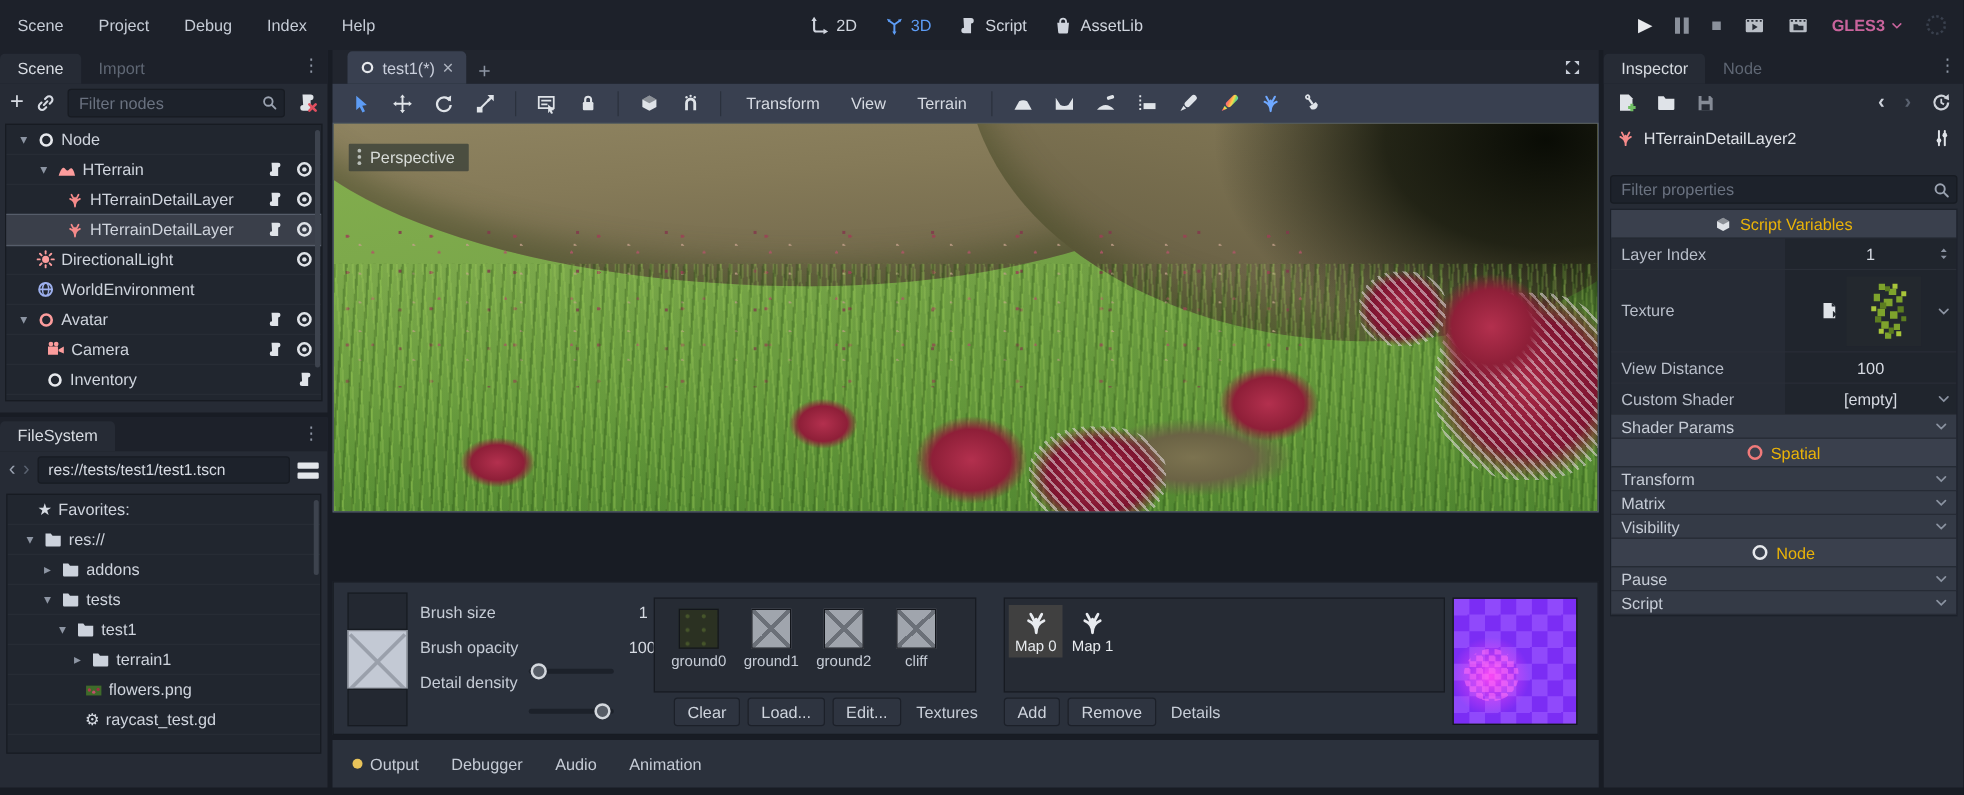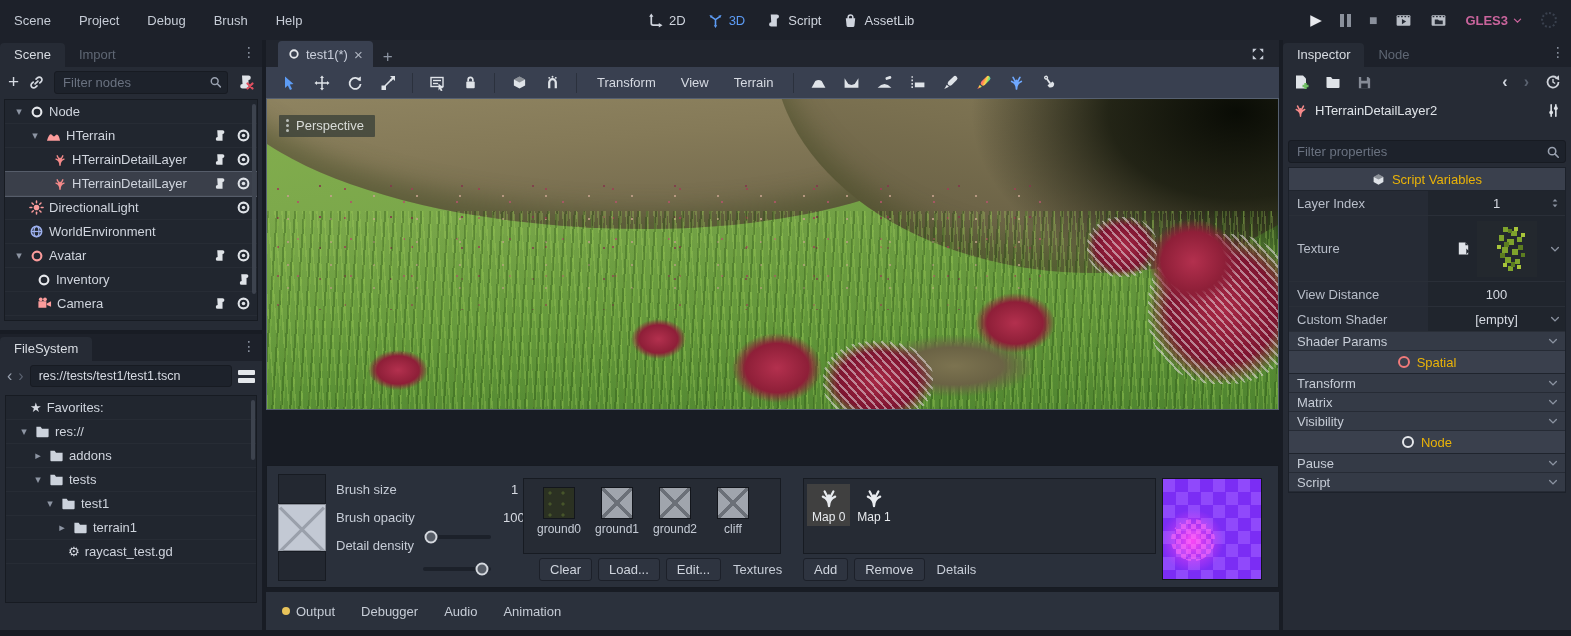--- a/index.html
+++ b/index.html
@@ -390,21 +390,21 @@
       </symbol>
   </defs>
 </svg>
 
 <div class="app">
 
   <div class="topbar abs">
     <div class="menu-item">Scene</div>
     <div class="menu-item">Project</div>
     <div class="menu-item">Debug</div>
-    <div class="menu-item">Brush</div>
+    <div class="menu-item">Index</div>
     <div class="menu-item">Help</div>
     <div class="mode-group">
       <div class="mode-btn">
         <svg class="i" width="15" height="15">
             <use href="#i-2d"></use>
           </svg>
         <span>2D</span>
       </div>
       <div class="mode-btn active">
         <svg class="i" width="15" height="15">
@@ -546,41 +546,41 @@
         <span class="tr-icons">
           <svg class="i" width="13" height="13">
               <use href="#i-script"></use>
             </svg>
           <svg class="i" width="15" height="15">
               <use href="#i-eye"></use>
             </svg>
         </span>
       </div>
       <div class="trow" style="padding-left:32px">
+        <svg class="i" width="15" height="15" style="color:#fc9c9c">
+            <use href="#i-camera"></use>
+          </svg>
+        <span class="lbl">Camera</span>
+        <span class="tr-icons">
+          <svg class="i" width="13" height="13">
+              <use href="#i-script"></use>
+            </svg>
+          <svg class="i" width="15" height="15">
+              <use href="#i-eye"></use>
+            </svg>
+        </span>
+      </div>
+      <div class="trow" style="padding-left:32px">
         <svg class="i" width="14" height="14" style="color:#e6e8ec">
             <use href="#i-circle"></use>
           </svg>
         <span class="lbl">Inventory</span>
         <span class="tr-icons">
           <svg class="i" width="13" height="13">
               <use href="#i-script"></use>
-            </svg>
-        </span>
-      </div>
-      <div class="trow" style="padding-left:32px">
-        <svg class="i" width="15" height="15" style="color:#fc9c9c">
-            <use href="#i-camera"></use>
-          </svg>
-        <span class="lbl">Camera</span>
-        <span class="tr-icons">
-          <svg class="i" width="13" height="13">
-              <use href="#i-script"></use>
-            </svg>
-          <svg class="i" width="15" height="15">
-              <use href="#i-eye"></use>
             </svg>
         </span>
       </div>
       <div class="vscroll" style="height:190px"></div>
     </div>
   </div>
 
   <div class="dock abs" style="left:0;top:334px;width:262px;height:296px">
     <div class="tabrow">
       <div class="dtab active">FileSystem</div>
@@ -627,20 +627,26 @@
             <use href="#i-folder"></use>
           </svg>
         <span class="lbl">test1</span>
       </div>
       <div class="trow" style="padding-left:50px">
         <span class="exp">▸</span>
         <svg class="i" width="15" height="15" style="color:#ccd2dc">
             <use href="#i-folder"></use>
           </svg>
         <span class="lbl">terrain1</span>
+      </div>
+      <div class="trow" style="padding-left:62px">
+        <svg class="i" width="14" height="14">
+            <use href="#i-flowersthumb"></use>
+          </svg>
+        <span class="lbl">flowers.png</span>
       </div>
       <div class="trow" style="padding-left:62px">
         <span style="color:#d6dae2;font-size:13px">⚙</span>
         <span class="lbl">raycast_test.gd</span>
       </div>
       <div class="vscroll" style="height:60px"></div>
     </div>
   </div>
 
   <div class="scenetabs abs" style="left:266px;top:40px;width:1013px;height:27px">

